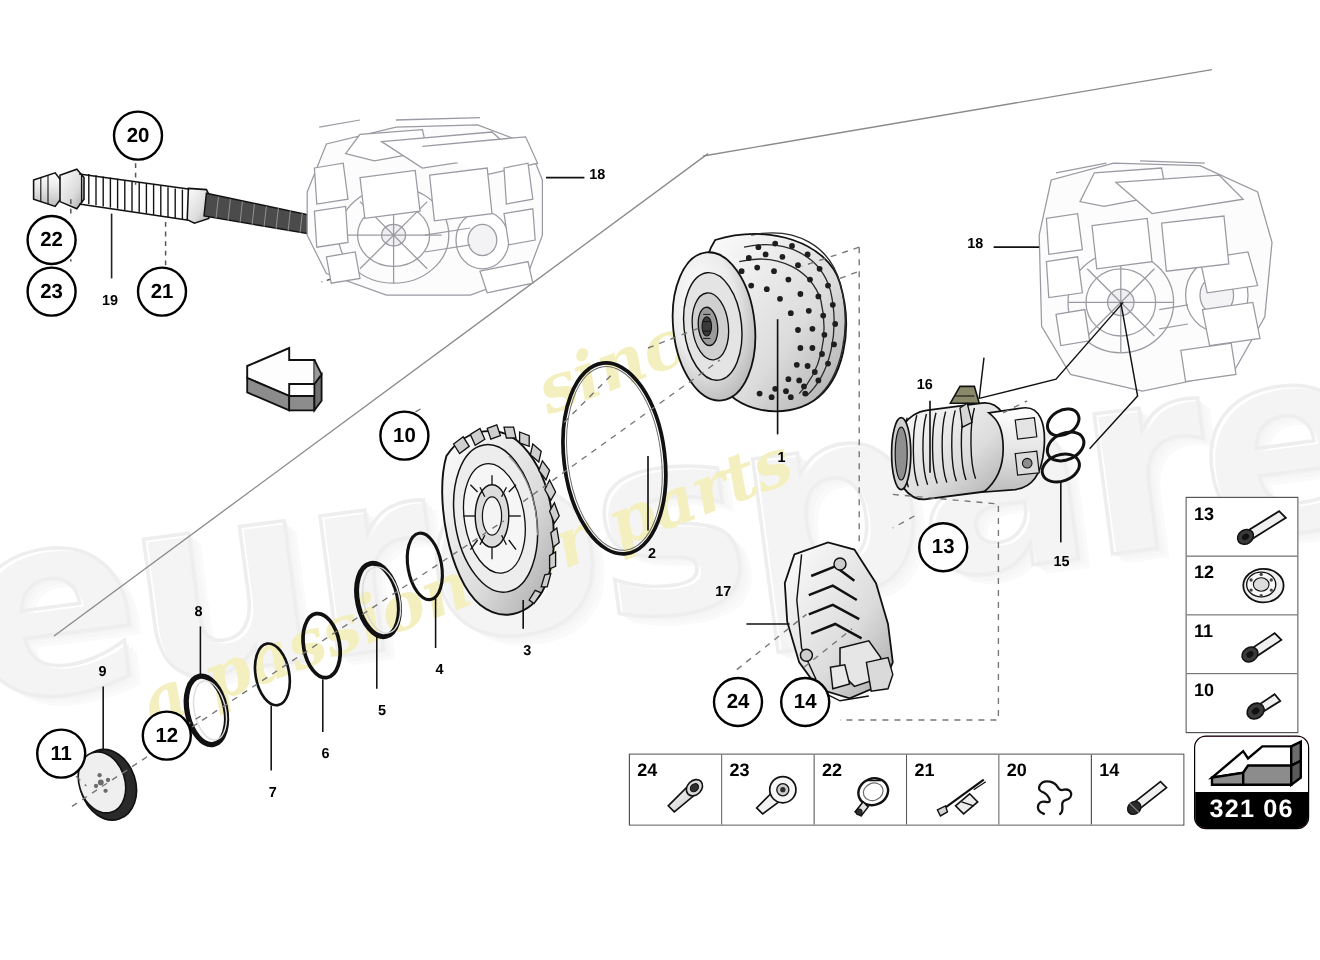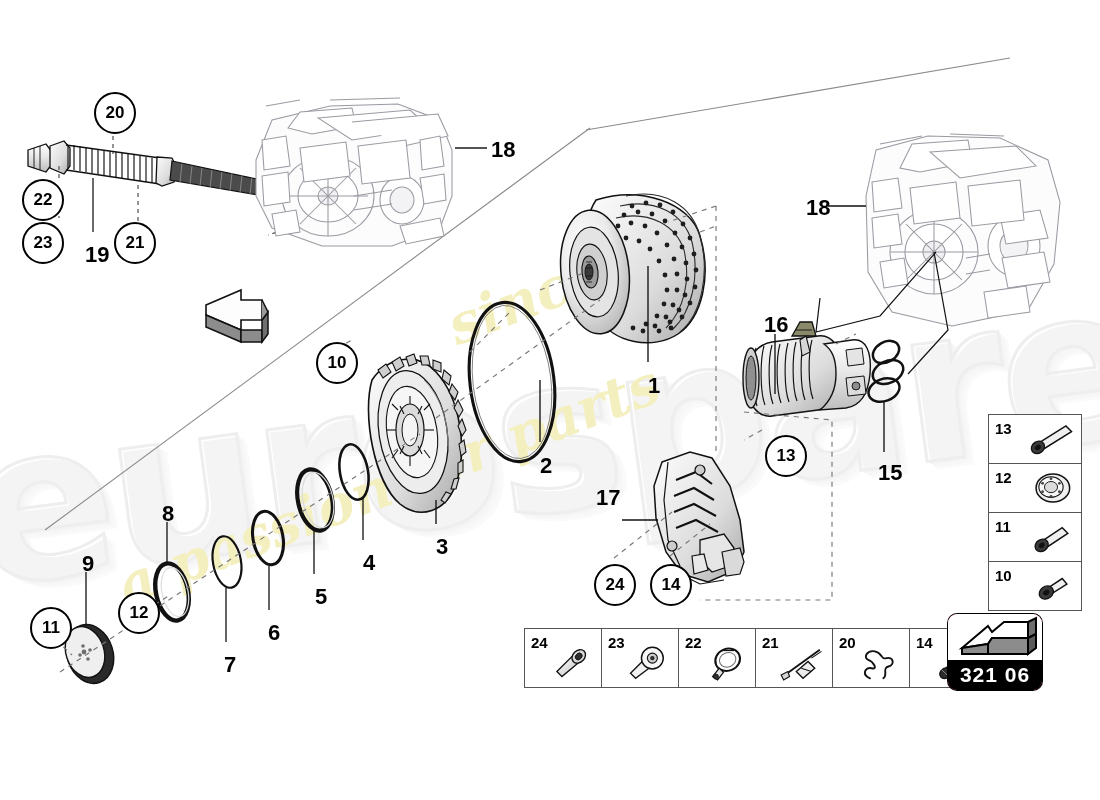--- a/index.html
+++ b/index.html
@@ -32,21 +32,21 @@
     font-size:55px;font-weight:700;
     color:#f4efbe;white-space:nowrap;line-height:1;
     transform:rotate(-21deg);transform-origin:left center;
   }
 
   
   .art{position:absolute;inset:0;z-index:3;}
   .lbl{
     position:absolute;z-index:6;
     font-family:"Liberation Sans",sans-serif;
-    font-weight:700;font-size:22px;color:#000;
+    font-weight:700;font-size:12px;color:#000;
     line-height:1;white-space:nowrap;
   }
   .clbl{
     position:absolute;z-index:6;
     width:38px;height:38px;border:2.1px solid #000;border-radius:50%;
     background:#fff;
     font-family:"Liberation Sans",sans-serif;
     font-weight:700;font-size:17px;color:#000;
     display:flex;align-items:center;justify-content:center;
   }
@@ -72,21 +72,21 @@
   .cellnum{
     position:absolute;left:6px;top:5px;
     font-family:"Liberation Sans",sans-serif;
     font-weight:700;font-size:15px;color:#000;
   }
   .cellart{position:absolute;right:3px;bottom:2px;width:52px;height:42px;}
   .legend-right .cellart{right:2px;top:3px;width:56px;height:42px;}
 
   
   .badge{
-    position:absolute;left:948px;top:614px;z-index:8;
+    position:absolute;left:996px;top:614px;z-index:8;
     width:94px;height:76px;border-radius:9px;overflow:hidden;
     background:#ec4899;box-shadow:0 0 0 1px #000;
   }
   .badge .top{height:46px;background:#fff;position:relative;}
   .badge .bot{
     height:30px;background:#000;color:#fff;
     display:flex;align-items:center;justify-content:center;
     font-family:"Liberation Sans",sans-serif;
     font-weight:700;font-size:21px;letter-spacing:1px;
   }

